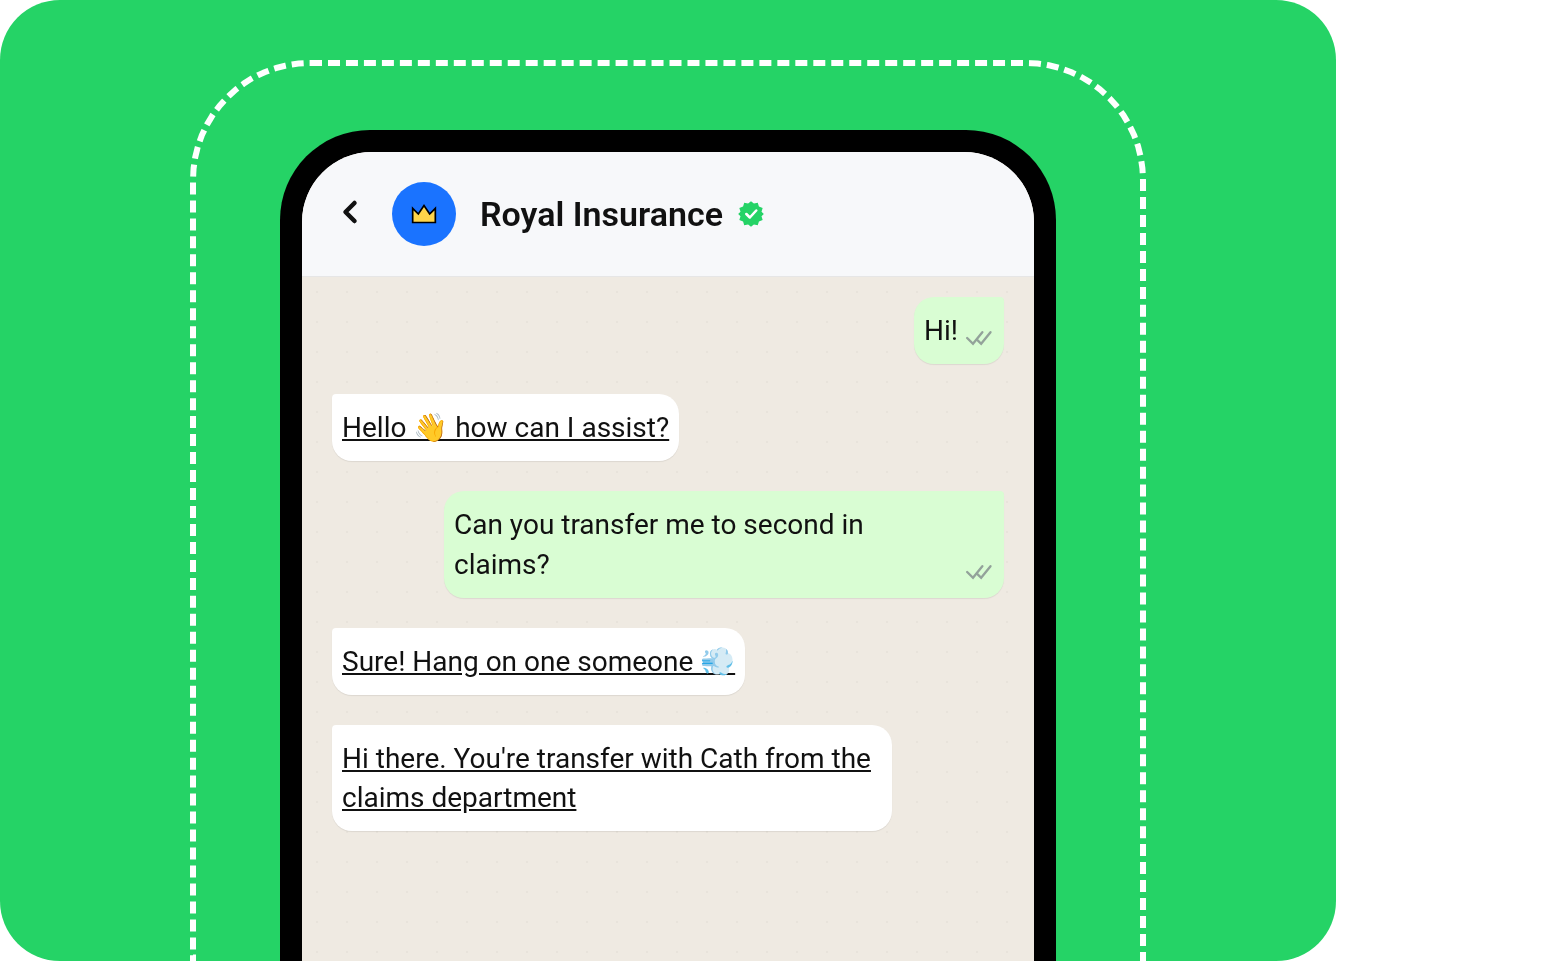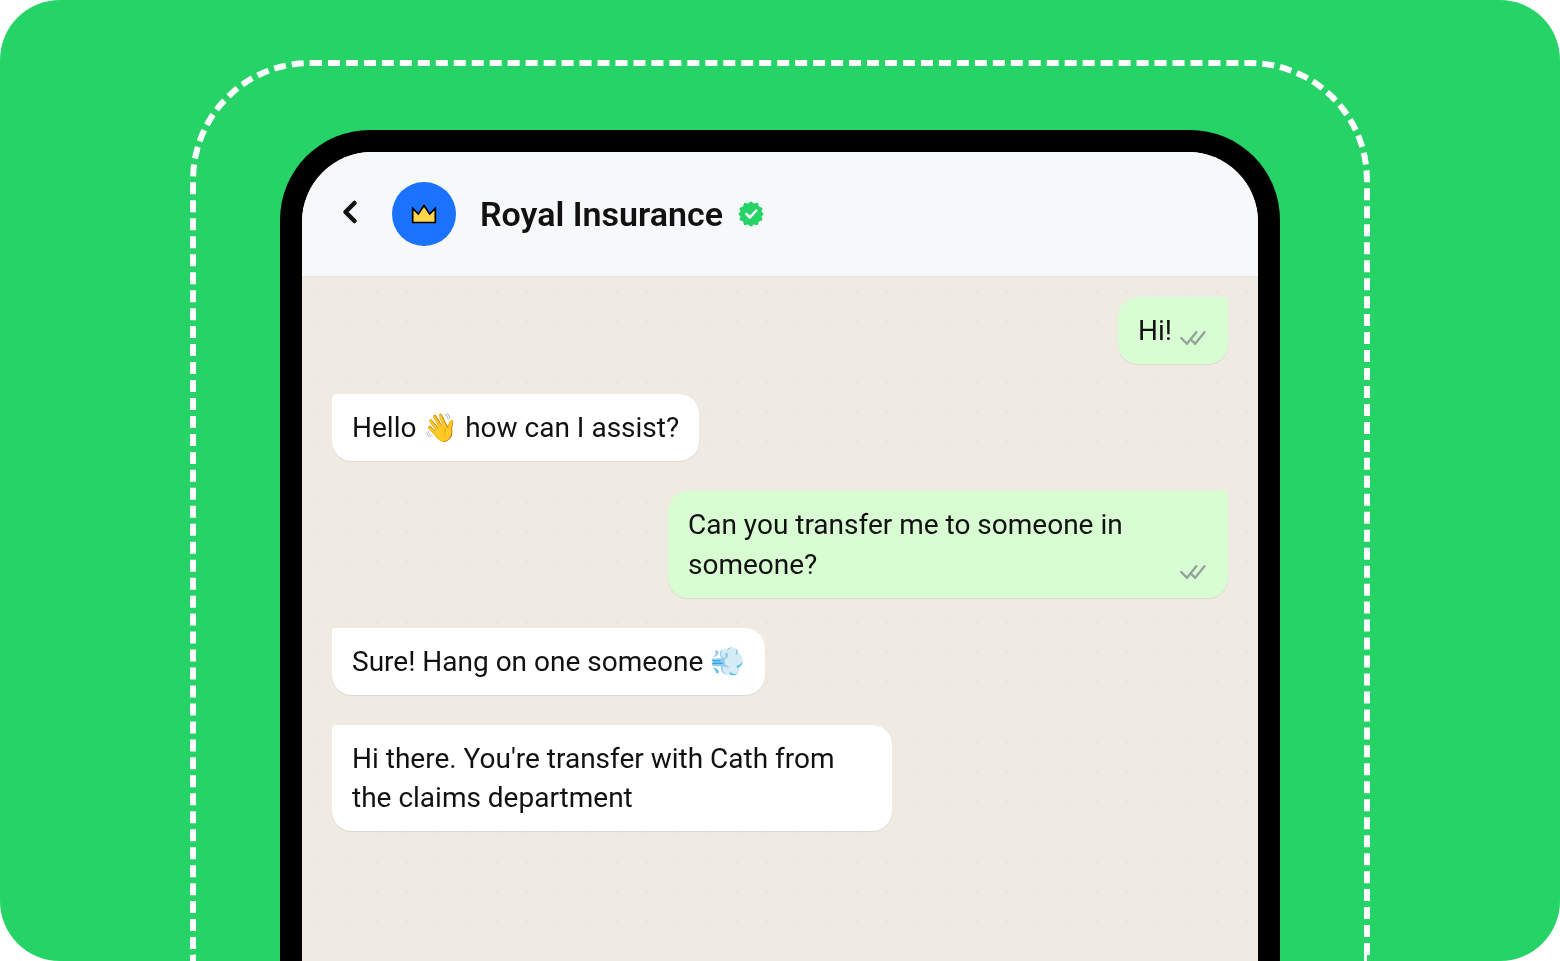--- a/index.html
+++ b/index.html
@@ -1,18 +1,18 @@
 <!DOCTYPE html>
 <html><head>
   <meta charset="utf-8">
   <style>
     * { margin: 0; padding: 0; box-sizing: border-box; }
     body { font-family: -apple-system, BlinkMacSystemFont, "Segoe UI", Roboto, Helvetica, Arial, sans-serif; background: #fff; }
     .outer-frame {
-      width: 1560px; height: 961px; position: relative;
+      width: 1336px; height: 961px; position: relative;
       display: flex; align-items: center; justify-content: center;
     }
     .green-bg {
       position: absolute; inset: 0;
       background: #25D366;
       border-radius: 60px;
     }
     .dashed-border {
       position: absolute;
       top: 60px; left: 190px; right: 190px; bottom: 0;
@@ -59,37 +59,38 @@
       display: flex; flex-direction: column; gap: 30px;
       background-color: #efeae2;
       background-image: radial-gradient(circle, rgba(0,0,0,0.03) 1px, transparent 1px);
       background-size: 30px 30px;
     }
     .row { display: flex; }
     .row.right { justify-content: flex-end; }
     .row.left { justify-content: flex-start; }
     .bubble {
       max-width: 560px;
-      padding: 14px 20px;
+      padding: 14px 10px;
       border-radius: 20px;
       font-size: 28px;
       line-height: 1.4;
       color: #111;
       position: relative;
       box-shadow: 0 1px 1px rgba(0,0,0,0.08);
     }
     .bubble.sent {
       background: #d9fdd3;
       border-top-right-radius: 4px;
       display: flex; align-items: flex-end; gap: 8px;
     }
     .bubble.sent .msg-text { flex: 1; }
     .bubble.received {
       background: #fff;
       border-top-left-radius: 4px;
+      text-decoration: underline;
     }
     .ticks { align-self: flex-end; flex-shrink: 0; margin-bottom: 2px; }
     .ticks svg { width: 28px; height: 20px; display: block; }
   </style>
 </head>
 <body>
 
 <div class="outer-frame">
   <div class="green-bg"></div>
   <div class="dashed-border"></div>
@@ -132,21 +133,21 @@
         </div>
 
         <div class="row left">
           <div class="bubble received">
             <span>Hello 👋 how can I assist?</span>
           </div>
         </div>
 
         <div class="row right">
           <div class="bubble sent">
-            <span class="msg-text">Can you transfer me to someone in someone?</span>
+            <span class="msg-text">Can you transfer me to second in claims?</span>
             <span class="ticks">
               <svg viewBox="0 0 24 16" fill="none" stroke="#93a29a" stroke-width="2" stroke-linecap="round">
                   <path d="M1 8 L6 13 L14 3"></path>
                   <path d="M10 10 L13 13 L21 3"></path>
                 </svg>
             </span>
           </div>
         </div>
 
         <div class="row left">

